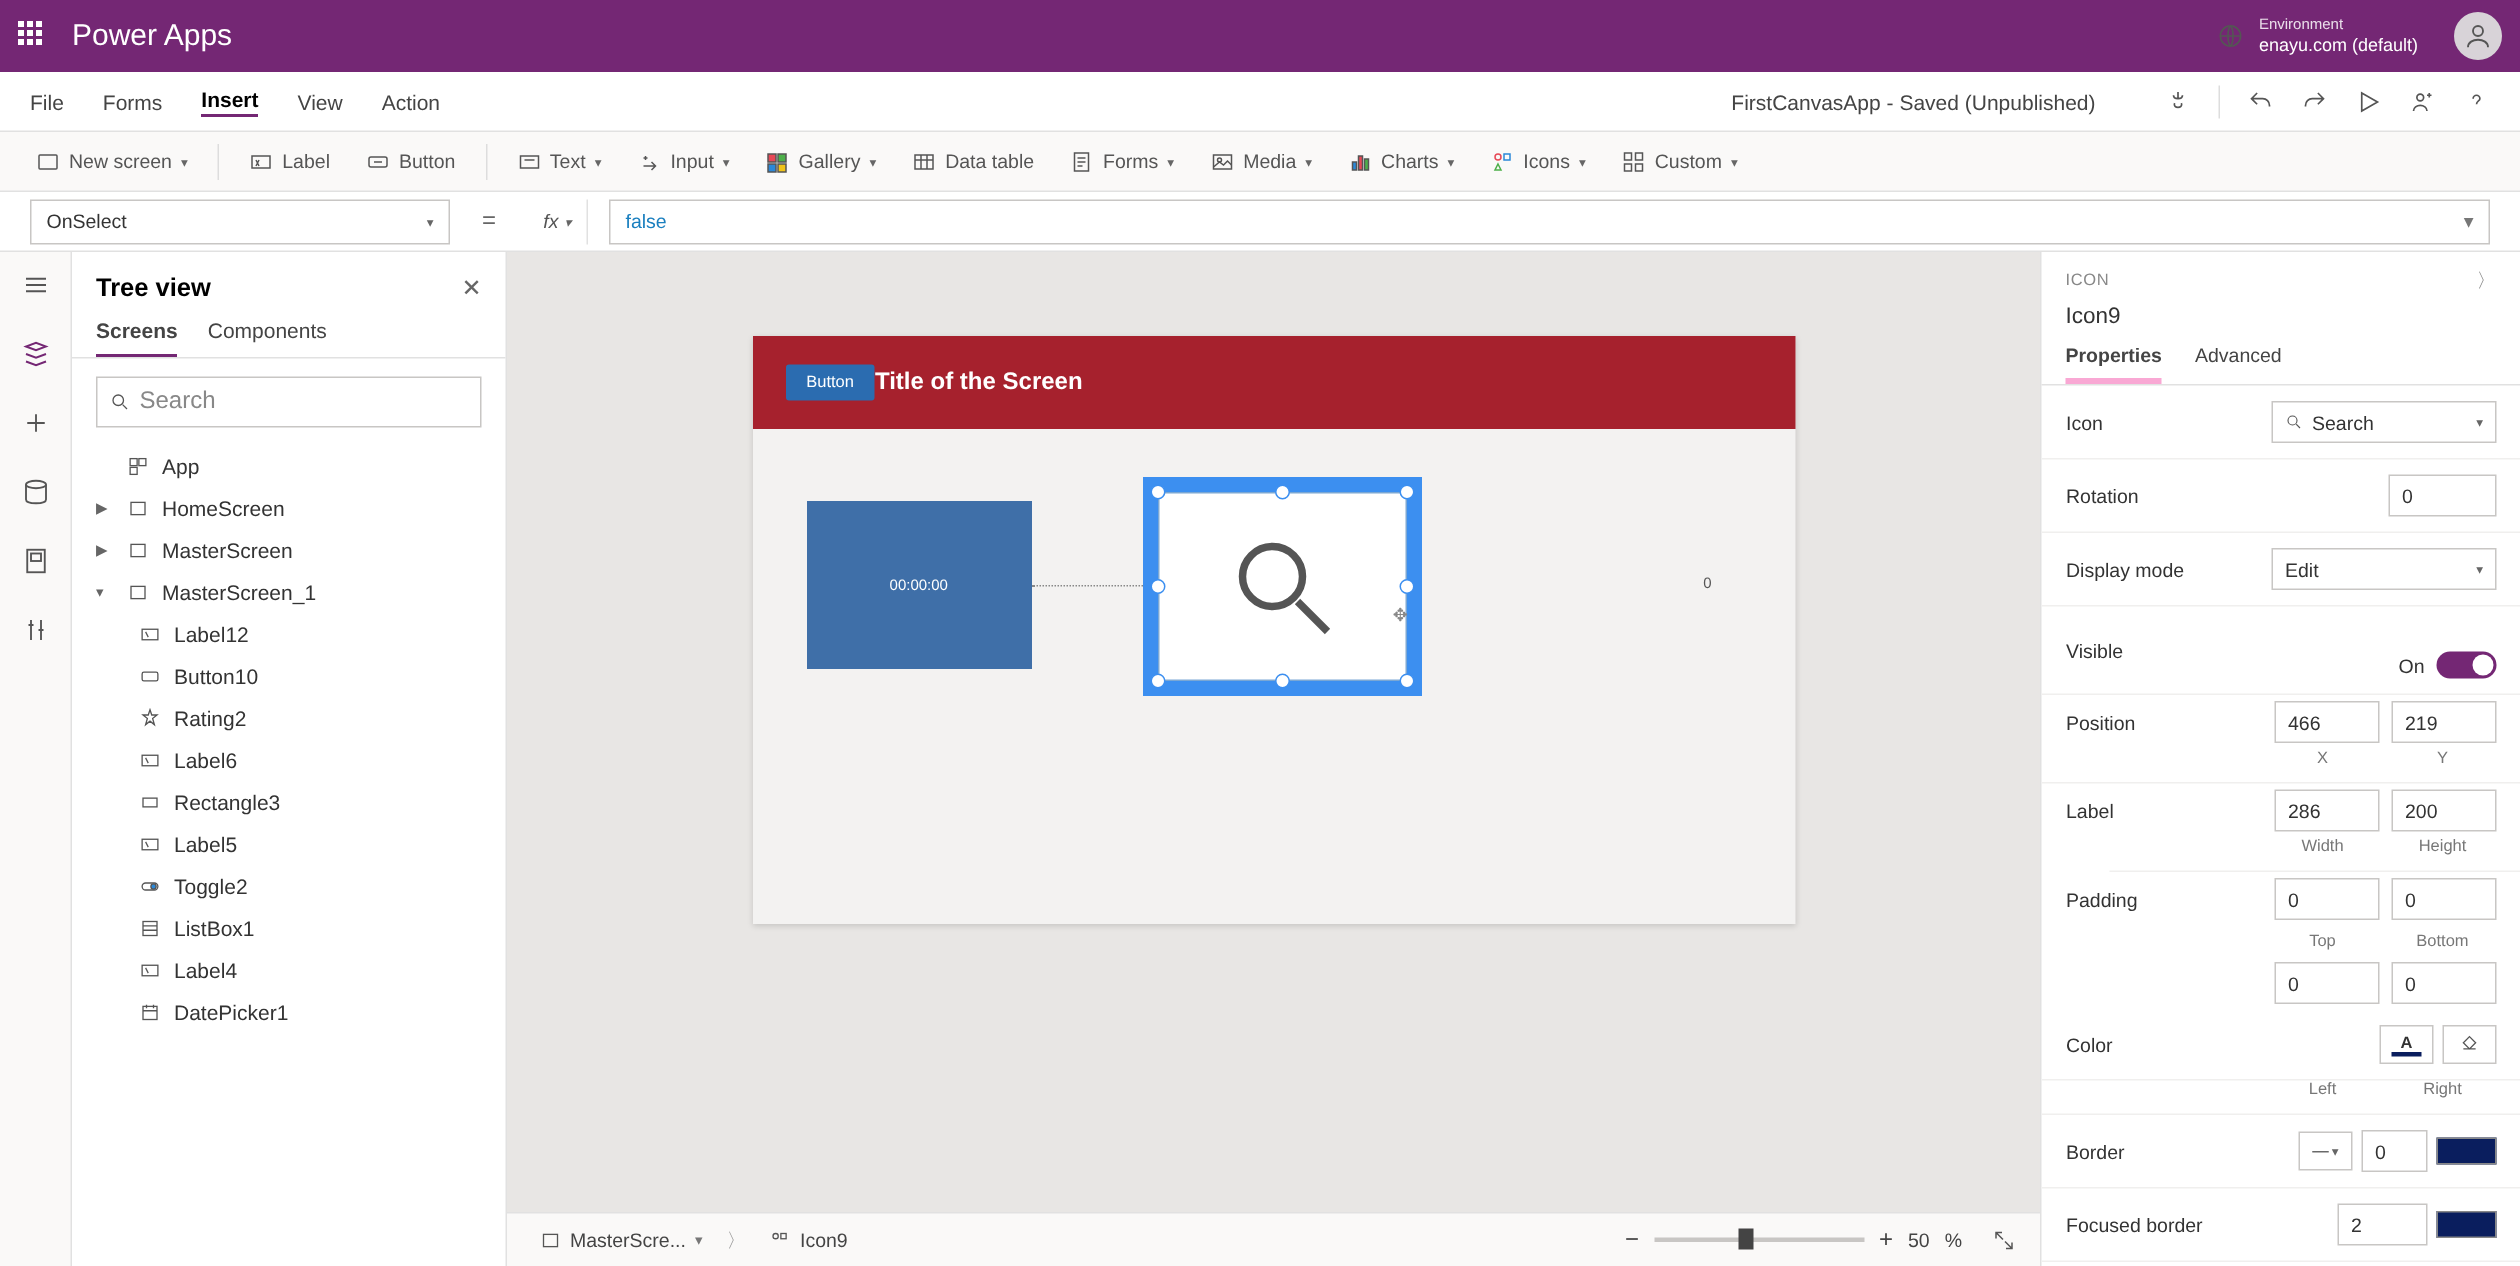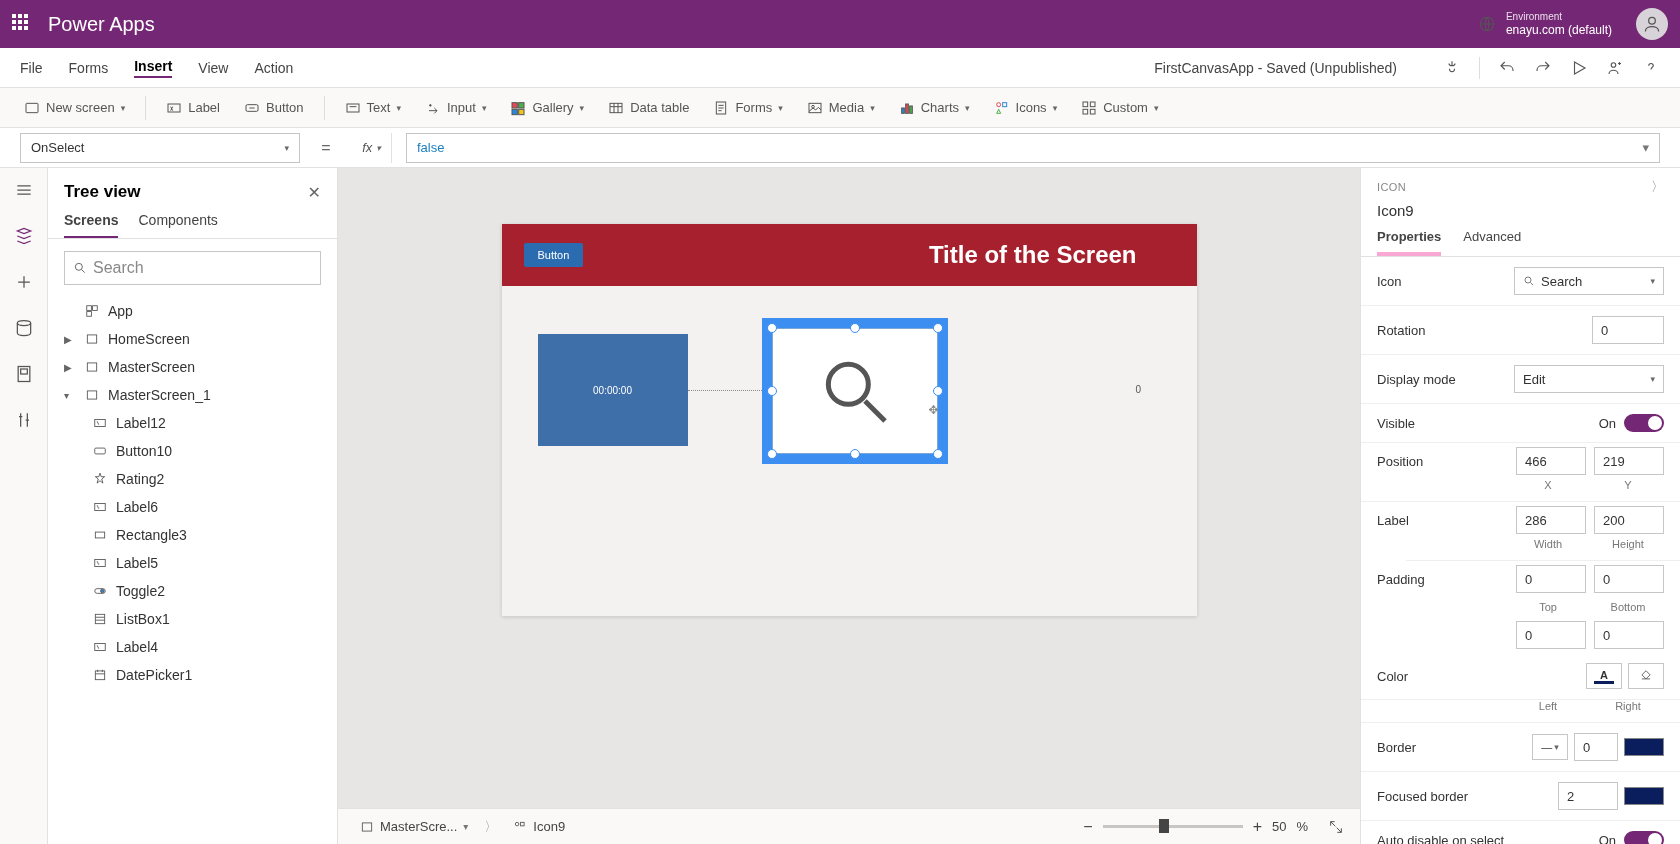--- a/index.html
+++ b/index.html
@@ -62,21 +62,21 @@
 .tree-item.child { padding-left: 36px; }
 .tree-item .expander { width: 12px; color: #666; font-size: 10px; }
 .tree-item .ticon { width: 16px; height: 16px; display:flex; align-items:center; justify-content:center; }
 
 
 .canvas-wrap { flex: 1; position: relative; background: #e8e6e4; display:flex; flex-direction:column; }
 .canvas-area { flex:1; display:flex; align-items:flex-start; justify-content:center; padding-top: 56px; }
 .screen { width: 695px; height: 392px; background: #f3f2f1; box-shadow: 0 1px 4px rgba(0,0,0,.15); position:relative; }
 .screen-header { height: 62px; background: #a6212d; display:flex; align-items:center; color:#fff; }
 .screen-btn { margin-left: 22px; background:#2b6cb0; color:#fff; font-size:11px; padding:6px 14px; border-radius:2px; }
-.screen-title { flex:1; text-align:right; font-size: 24px; font-weight:700; margin-right:60px; }
+.screen-title { flex:1; text-align:left; font-size: 16px; font-weight:700; margin-right:60px; }
 .blue-rect { position:absolute; left: 36px; top: 110px; width: 150px; height: 112px; background:#3f6fa8; display:flex; align-items:center; justify-content:center; color:#fff; font-size:10px; }
 .dashed-line { position:absolute; left:186px; top:166px; width: 74px; border-top: 1px dotted #888; }
 .dashed-num { position:absolute; left:634px; top:160px; color:#555; font-size:10px; }
 .sel-container { position:absolute; left:260px; top:94px; width:186px; height:146px; background:#3c8ff0; padding:10px; }
 .sel-inner { width:100%; height:100%; background:#fff; border:1px solid #7aa7d4; position:relative; display:flex; align-items:center; justify-content:center; }
 .handle { width:10px; height:10px; background:#fff; border:1px solid #3c8ff0; border-radius:50%; position:absolute; }
 .h-nw{top:-6px;left:-6px}.h-n{top:-6px;left:calc(50% - 5px)}.h-ne{top:-6px;right:-6px}
 .h-w{top:calc(50% - 5px);left:-6px}.h-e{top:calc(50% - 5px);right:-6px}
 .h-sw{bottom:-6px;left:-6px}.h-s{bottom:-6px;left:calc(50% - 5px)}.h-se{bottom:-6px;right:-6px}
 .move-handle{position:absolute;right:-2px;top:calc(50% + 12px);font-size:12px;color:#888;}
@@ -105,21 +105,21 @@
 .prow label { }
 .pselect, .pinput { height:28px; border:1px solid #c8c6c4; padding:0 8px; display:flex; align-items:center; justify-content:space-between; background:#fff; }
 .pselect { width:150px; }
 .pinput { width:72px; }
 .pinput.small{width:70px;}
 .pair { display:flex; gap:8px; }
 .sublabels { display:flex; gap:8px; }
 .sublabel { width:72px; text-align:center; font-size:11px; color:#777; }
 .toggle { width:40px; height:18px; background:#742774; border-radius:10px; position:relative; }
 .toggle::after{content:""; position:absolute; right:2px; top:2px; width:14px; height:14px; background:#fff; border-radius:50%; }
-.toggle-wrap{display:flex;align-items:center;gap:8px;}
+.toggle-wrap{display:flex;align-items:center;gap:8px;margin-top:20px;}
 .color-swatch{ width:40px; height:18px; background:#0a1e5e; border:1px solid #888; }
 .border-btn{ width:36px; height:26px; border:1px solid #c8c6c4; display:flex; align-items:center; justify-content:center; font-size:11px;}
 .caret{font-size:9px;color:#666;}
 
 svg{stroke:#555;fill:none;stroke-width:1.5;}
 </style>
 </head>
 <body>
 
 <div class="header">

